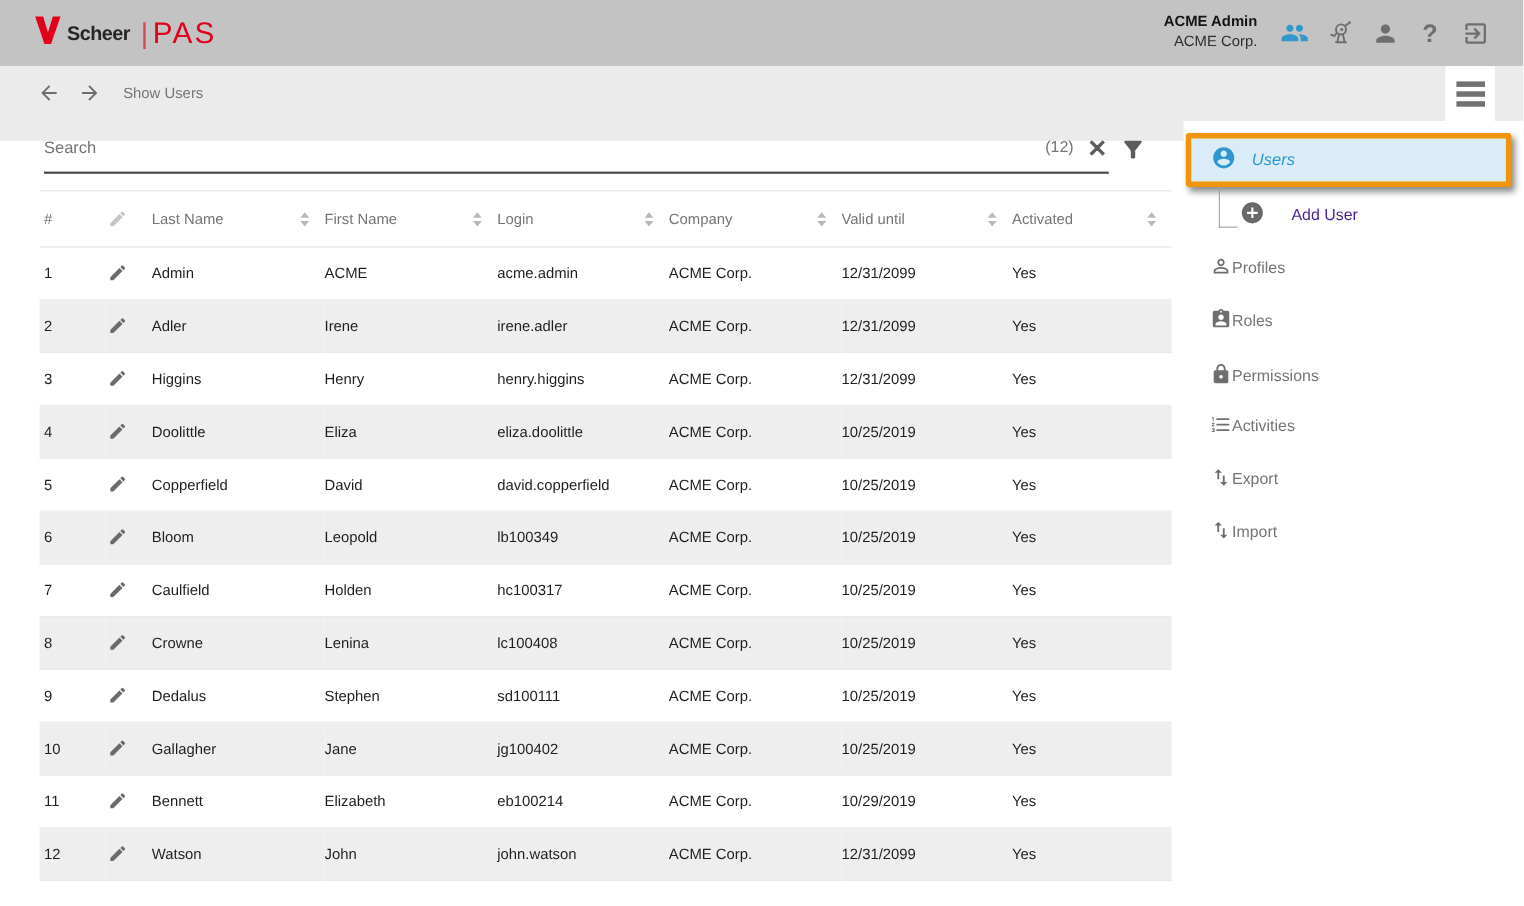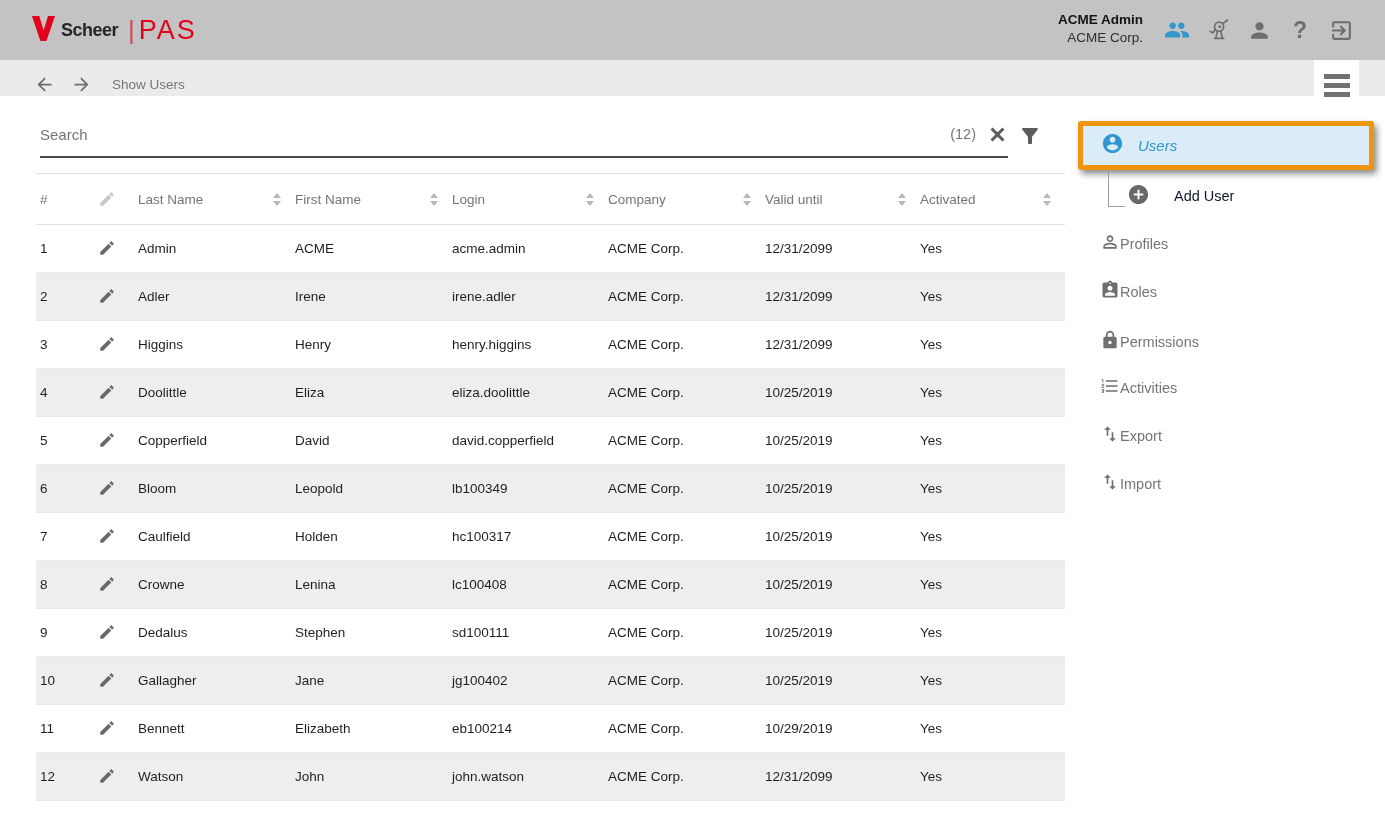--- a/index.html
+++ b/index.html
@@ -17,21 +17,21 @@
   .logo-sep { font-size:26px; font-weight:300; color:#e2001a; opacity:.65; margin:0 4px 0 10px; }
   .logo-product { font-size:27px; color:#e2001a; letter-spacing:2px; font-weight:400; }
   .userblock { position:absolute; right:242px; top:12px; text-align:right; line-height:16px; }
   .userblock .uname { font-size:13.5px; font-weight:bold; color:#141414; }
   .userblock .ucomp { font-size:13.5px; color:#2e2e2e; margin-top:2px; }
   .topicons { position:absolute; left:1164px; top:16px; display:flex; gap:15px; align-items:center; height:28px; }
   .top-icon { width:26px; height:28px; display:flex; align-items:center; justify-content:center; cursor:pointer; }
   .help-q { font-size:23px; font-weight:bold; color:#6e6e6e; font-family:"Liberation Sans",sans-serif; }
 
   
-  .breadbar { position:absolute; left:0; top:60px; width:1385px; height:36px; background:#ebebeb; }
+  .breadbar { position:absolute; left:0; top:60px; width:1385px; height:68px; background:#ebebeb; }
   .breadbar .nav-arrows { position:absolute; left:34px; top:14px; display:flex; gap:16px; }
   .nav-arrow { width:21px; height:21px; cursor:pointer; }
   .bc-title { position:absolute; left:112px; top:17px; font-size:13.5px; color:#757575; }
   .hamburger { position:absolute; left:1314px; top:60px; width:45px; height:50px; background:#ffffff;
     display:flex; flex-direction:column; align-items:center; justify-content:center; gap:4px; cursor:pointer; }
   .hamburger .bar { width:26px; height:5px; background:#717171; }
 
   
   .search-wrap { position:absolute; left:40px; top:112px; width:968px; height:46px;
     display:flex; align-items:center; border-bottom:2px solid #4a4a4a; }
@@ -62,21 +62,21 @@
   
   .sidebar { position:absolute; left:1076px; top:110px; width:309px; height:714px; background:#fff; }
   .users-box { position:absolute; left:2px; top:11px; width:296px; height:49px;
     background:#d9ecf7; border:5px solid #ef940d; border-radius:3px;
     box-shadow:3px 4px 6px rgba(0,0,0,0.45);
     display:flex; align-items:center; padding-left:18px; gap:14px; cursor:pointer; }
   .users-box .users-label { font-size:15px; color:#2e97d1;font-style:italic; }
   .conn-v { position:absolute; left:32px; top:60px; width:1px; height:37px; background:#9e9e9e; }
   .conn-h { position:absolute; left:32px; top:96px; width:17px; height:1px; background:#9e9e9e; }
   .add-user { position:absolute; left:51px; top:74px; height:24px; display:flex; align-items:center; gap:24px; cursor:pointer; }
-  .add-user .add-label { font-size:14.5px; color:#0f172a; }
+  .add-user .add-label { font-size:14.5px; color:#4c1d95; }
   .menu-item { position:absolute; left:24px; height:24px; display:flex; align-items:center; cursor:pointer; }
   .menu-item .mi-label { font-size:14.5px; color:#757575; }
 </style>
 </head>
 <body>
 
 <div class="topbar">
   <div class="logo">
     <span>
       <svg width="25" height="31" viewBox="0 0 26 30">

